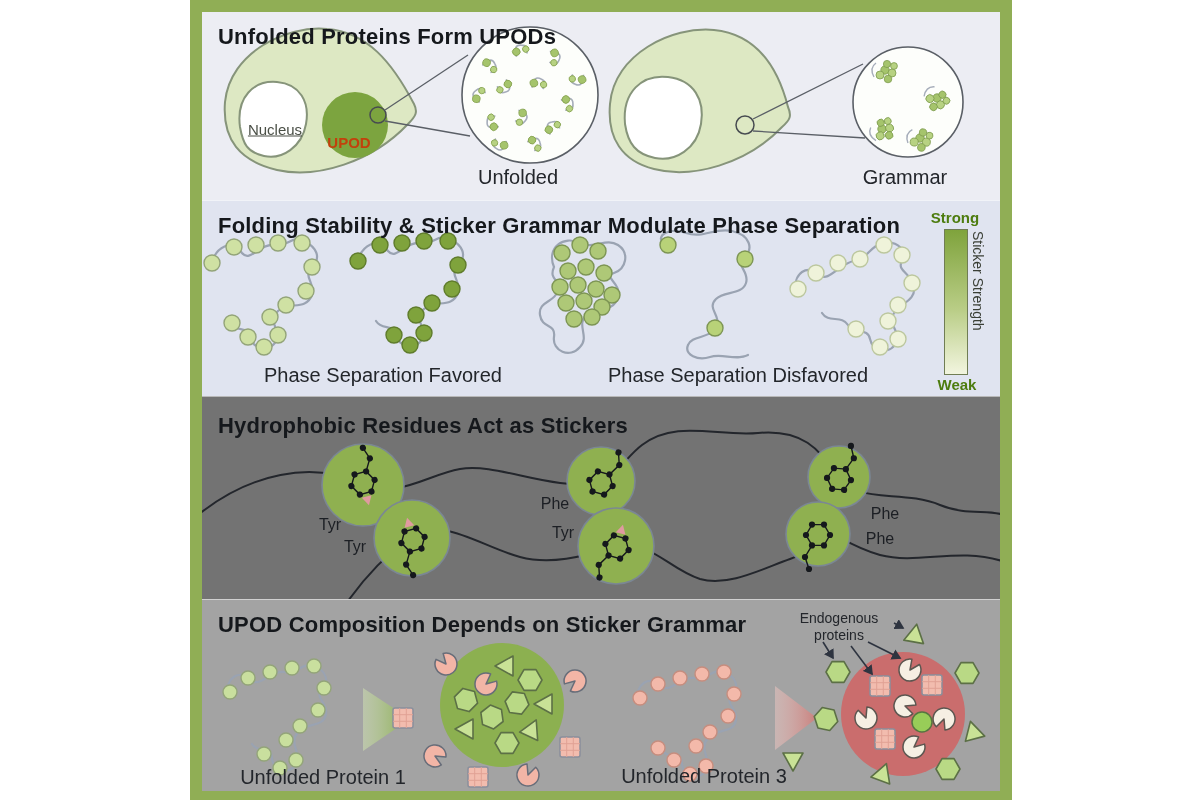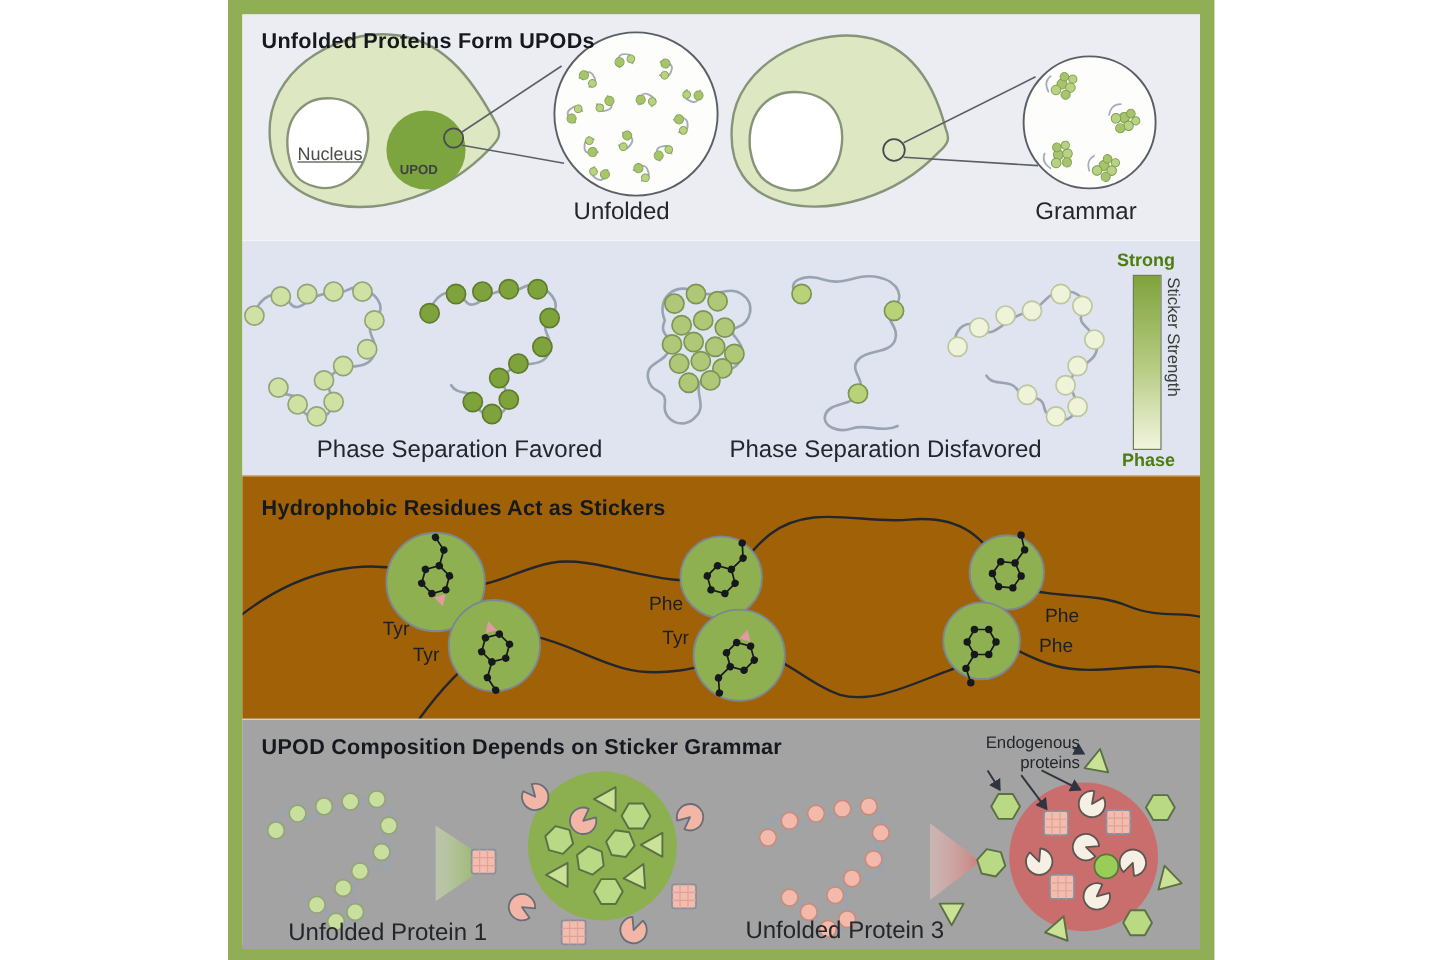--- a/index.html
+++ b/index.html
@@ -3,38 +3,38 @@
 <meta charset="utf-8">
 <style>
   html,body{margin:0;padding:0;background:#fff;}
   .canvas{position:relative;width:1200px;height:800px;background:#ffffff;overflow:hidden;
           font-family:"Liberation Sans", sans-serif;}
   .figure{position:absolute;left:190px;top:0;width:822px;height:800px;box-sizing:border-box;
           border:12px solid #90ae55;background:#e4e7f0;}
   .panel{position:relative;width:798px;overflow:hidden;}
   .p1{height:188px;background:#ecedf3;}
   .p2{height:195px;background:#e0e4f0;border-top:1px solid rgba(255,255,255,.55);}
-  .p3{height:202px;background:#a16207;border-top:1px solid rgba(255,255,255,.5);text-align:right;}
+  .p3{height:202px;background:#737373;border-top:1px solid rgba(255,255,255,.5);text-align:right;}
   .p4{height:191px;background:#a3a3a3;border-top:1px solid rgba(255,255,255,.5);}
   .panel svg{position:absolute;left:0;top:0;}
-  .ptitle{position:absolute;left:16px;top:12px;font-size:18px;font-weight:bold;color:#15181c;
+  .ptitle{position:absolute;left:16px;top:12px;font-size:22px;font-weight:bold;color:#15181c;
           letter-spacing:.2px;white-space:nowrap;z-index:5;}
   .cap{position:absolute;font-size:20px;color:#23262b;transform:translateX(-50%);white-space:nowrap;z-index:5;}
   .slabel{position:absolute;transform:translate(-50%,-50%);white-space:nowrap;z-index:5;}
   .nucleus{font-size:15px;color:#4a4f46;}
-  .upod{font-size:11px;font-weight:600;color:#404040;}
+  .upod{font-size:15px;font-weight:600;color:#c2410c;}
   .mag{font-size:20px;color:#23262b;}
   .res{font-size:16px;color:#1c1f24;}
   .scale-end{font-size:15px;font-weight:600;color:#4d7c0f;}
   .gradbar{position:absolute;left:742px;top:28px;width:22px;height:144px;
            background:linear-gradient(to bottom,#7fa33c,#b9cd86 55%,#f2f5df);
            border:1px solid #707d54;z-index:4;}
   .vaxis{position:absolute;left:768px;top:30px;height:144px;writing-mode:vertical-rl;
          font-size:14px;color:#3a3f36;display:flex;align-items:center;z-index:4;}
-  .endo{position:absolute;left:576px;top:10px;width:122px;text-align:right;font-size:14px;
+  .endo{position:absolute;left:576px;top:10px;width:122px;text-align:center;font-size:14px;
         color:#23262b;line-height:1.2;z-index:5;}
   .chain{fill:none;stroke:#9aa3b2;stroke-width:2.2;stroke-linecap:round;}
   .bb{fill:none;stroke:#23262c;stroke-width:2;stroke-linecap:round;}
   .stA{fill:#cfe1a3;stroke:#93a479;stroke-width:1.4;}
   .stB{fill:#7fa33c;stroke:#5f7c2c;stroke-width:1.4;}
   .stC{fill:#aec877;stroke:#7d9554;stroke-width:1.4;}
   .stD{fill:#b8d278;stroke:#7d9554;stroke-width:1.4;}
   .stE{fill:#eff3da;stroke:#bcc79e;stroke-width:1.4;}
   .stF{fill:#c9df9e;stroke:#93a479;stroke-width:1.4;}
   .stG{fill:#f3b9aa;stroke:#c68d7e;stroke-width:1.4;}
@@ -115,20 +115,21 @@
           <use href="#m-fold" transform="translate(718,126) rotate(10)"></use>
         </g>
       </svg>
       <div class="slabel nucleus" style="left:73px;top:117px;text-decoration:underline;">Nucleus</div>
       <div class="slabel upod" style="left:147px;top:130px;">UPOD</div>
       <div class="slabel mag" style="left:316px;top:165px;text-align:center;">Unfolded</div>
       <div class="slabel mag" style="left:703px;top:165px;">Grammar</div>
     </section>
 
     <section class="panel p2">
+      <div class="ptitle">Folding Stability &amp; Sticker Grammar Modulate Phase Separation</div>
       <svg width="798" height="195" viewBox="0 0 798 195">
 
         <g>
           <path class="chain" d="M8,66 C14,44 30,38 40,52 C48,62 58,42 72,44 C86,46 90,34 102,40 C114,46 120,56 110,66 C100,76 114,82 110,94 C104,110 86,100 76,110 C64,122 80,128 74,140 C68,152 50,148 48,136 C46,124 34,132 28,122"></path>
           <circle class="stA" cx="10" cy="62" r="8"></circle>
             <circle class="stA" cx="32" cy="46" r="8"></circle>
           <circle class="stA" cx="54" cy="44" r="8"></circle>
             <circle class="stA" cx="76" cy="42" r="8"></circle>
           <circle class="stA" cx="100" cy="42" r="8"></circle>
             <circle class="stA" cx="110" cy="66" r="8"></circle>
@@ -196,21 +197,21 @@
           <circle class="stE" cx="686" cy="120" r="8"></circle>
             <circle class="stE" cx="696" cy="138" r="8"></circle>
           <circle class="stE" cx="678" cy="146" r="8"></circle>
             <circle class="stE" cx="654" cy="128" r="8"></circle>
         </g>
       </svg>
       <div class="cap" style="left:536px;top:163px;">Phase Separation Disfavored</div>
       <div class="cap" style="left:181px;top:163px;">Phase Separation Favored</div>
       <div class="gradbar"></div>
       <div class="slabel scale-end" style="left:753px;top:16px;">Strong</div>
-      <div class="slabel scale-end" style="left:755px;top:183px;">Phase</div>
+      <div class="slabel scale-end" style="left:755px;top:183px;">Weak</div>
       <div class="vaxis">Sticker Strength</div>
     </section>
 
     <section class="panel p3">
       <div class="ptitle" style="top:16px;">Hydrophobic Residues Act as Stickers</div>
       <svg width="798" height="202" viewBox="0 0 798 202">
         <defs>
           <g id="ring-phe">
             <path d="M12,0 L6,10.4 L-6,10.4 L-12,0 L-6,-10.4 L6,-10.4 Z" fill="none" stroke="#15181c" stroke-width="1.4"></path>
             <path d="M6,-10.4 L13,-22 L9,-34" fill="none" stroke="#15181c" stroke-width="1.4"></path>

